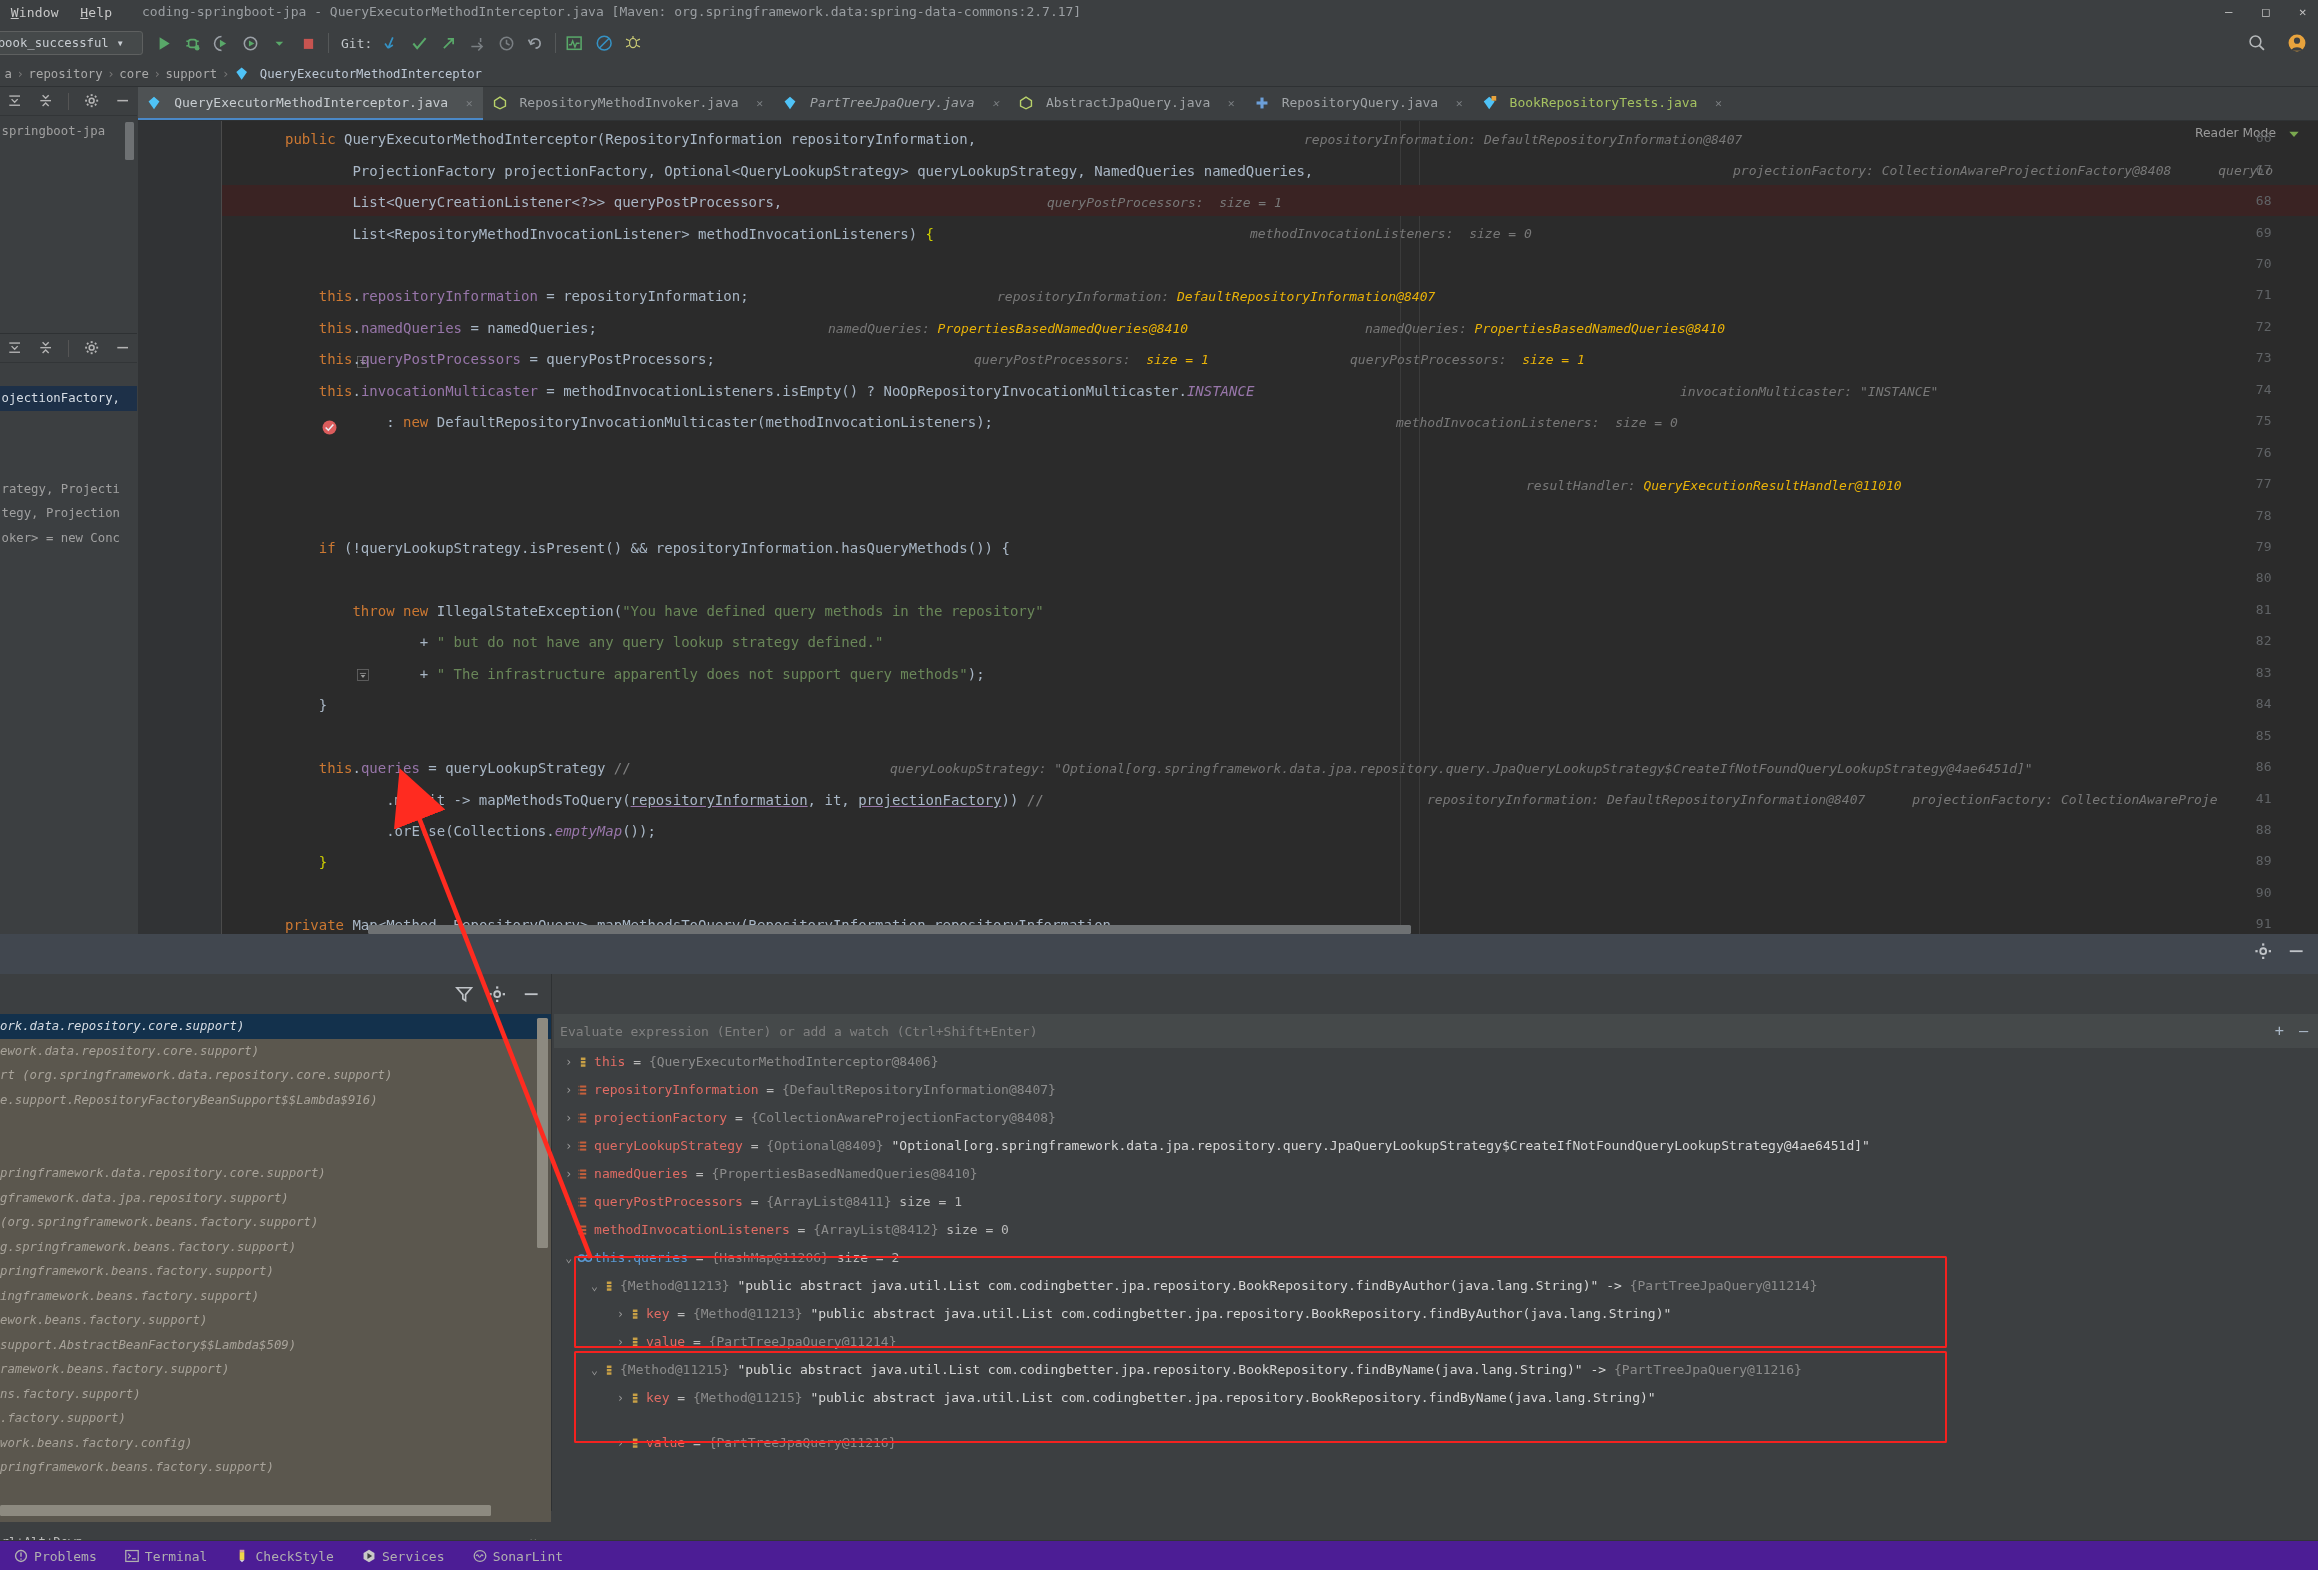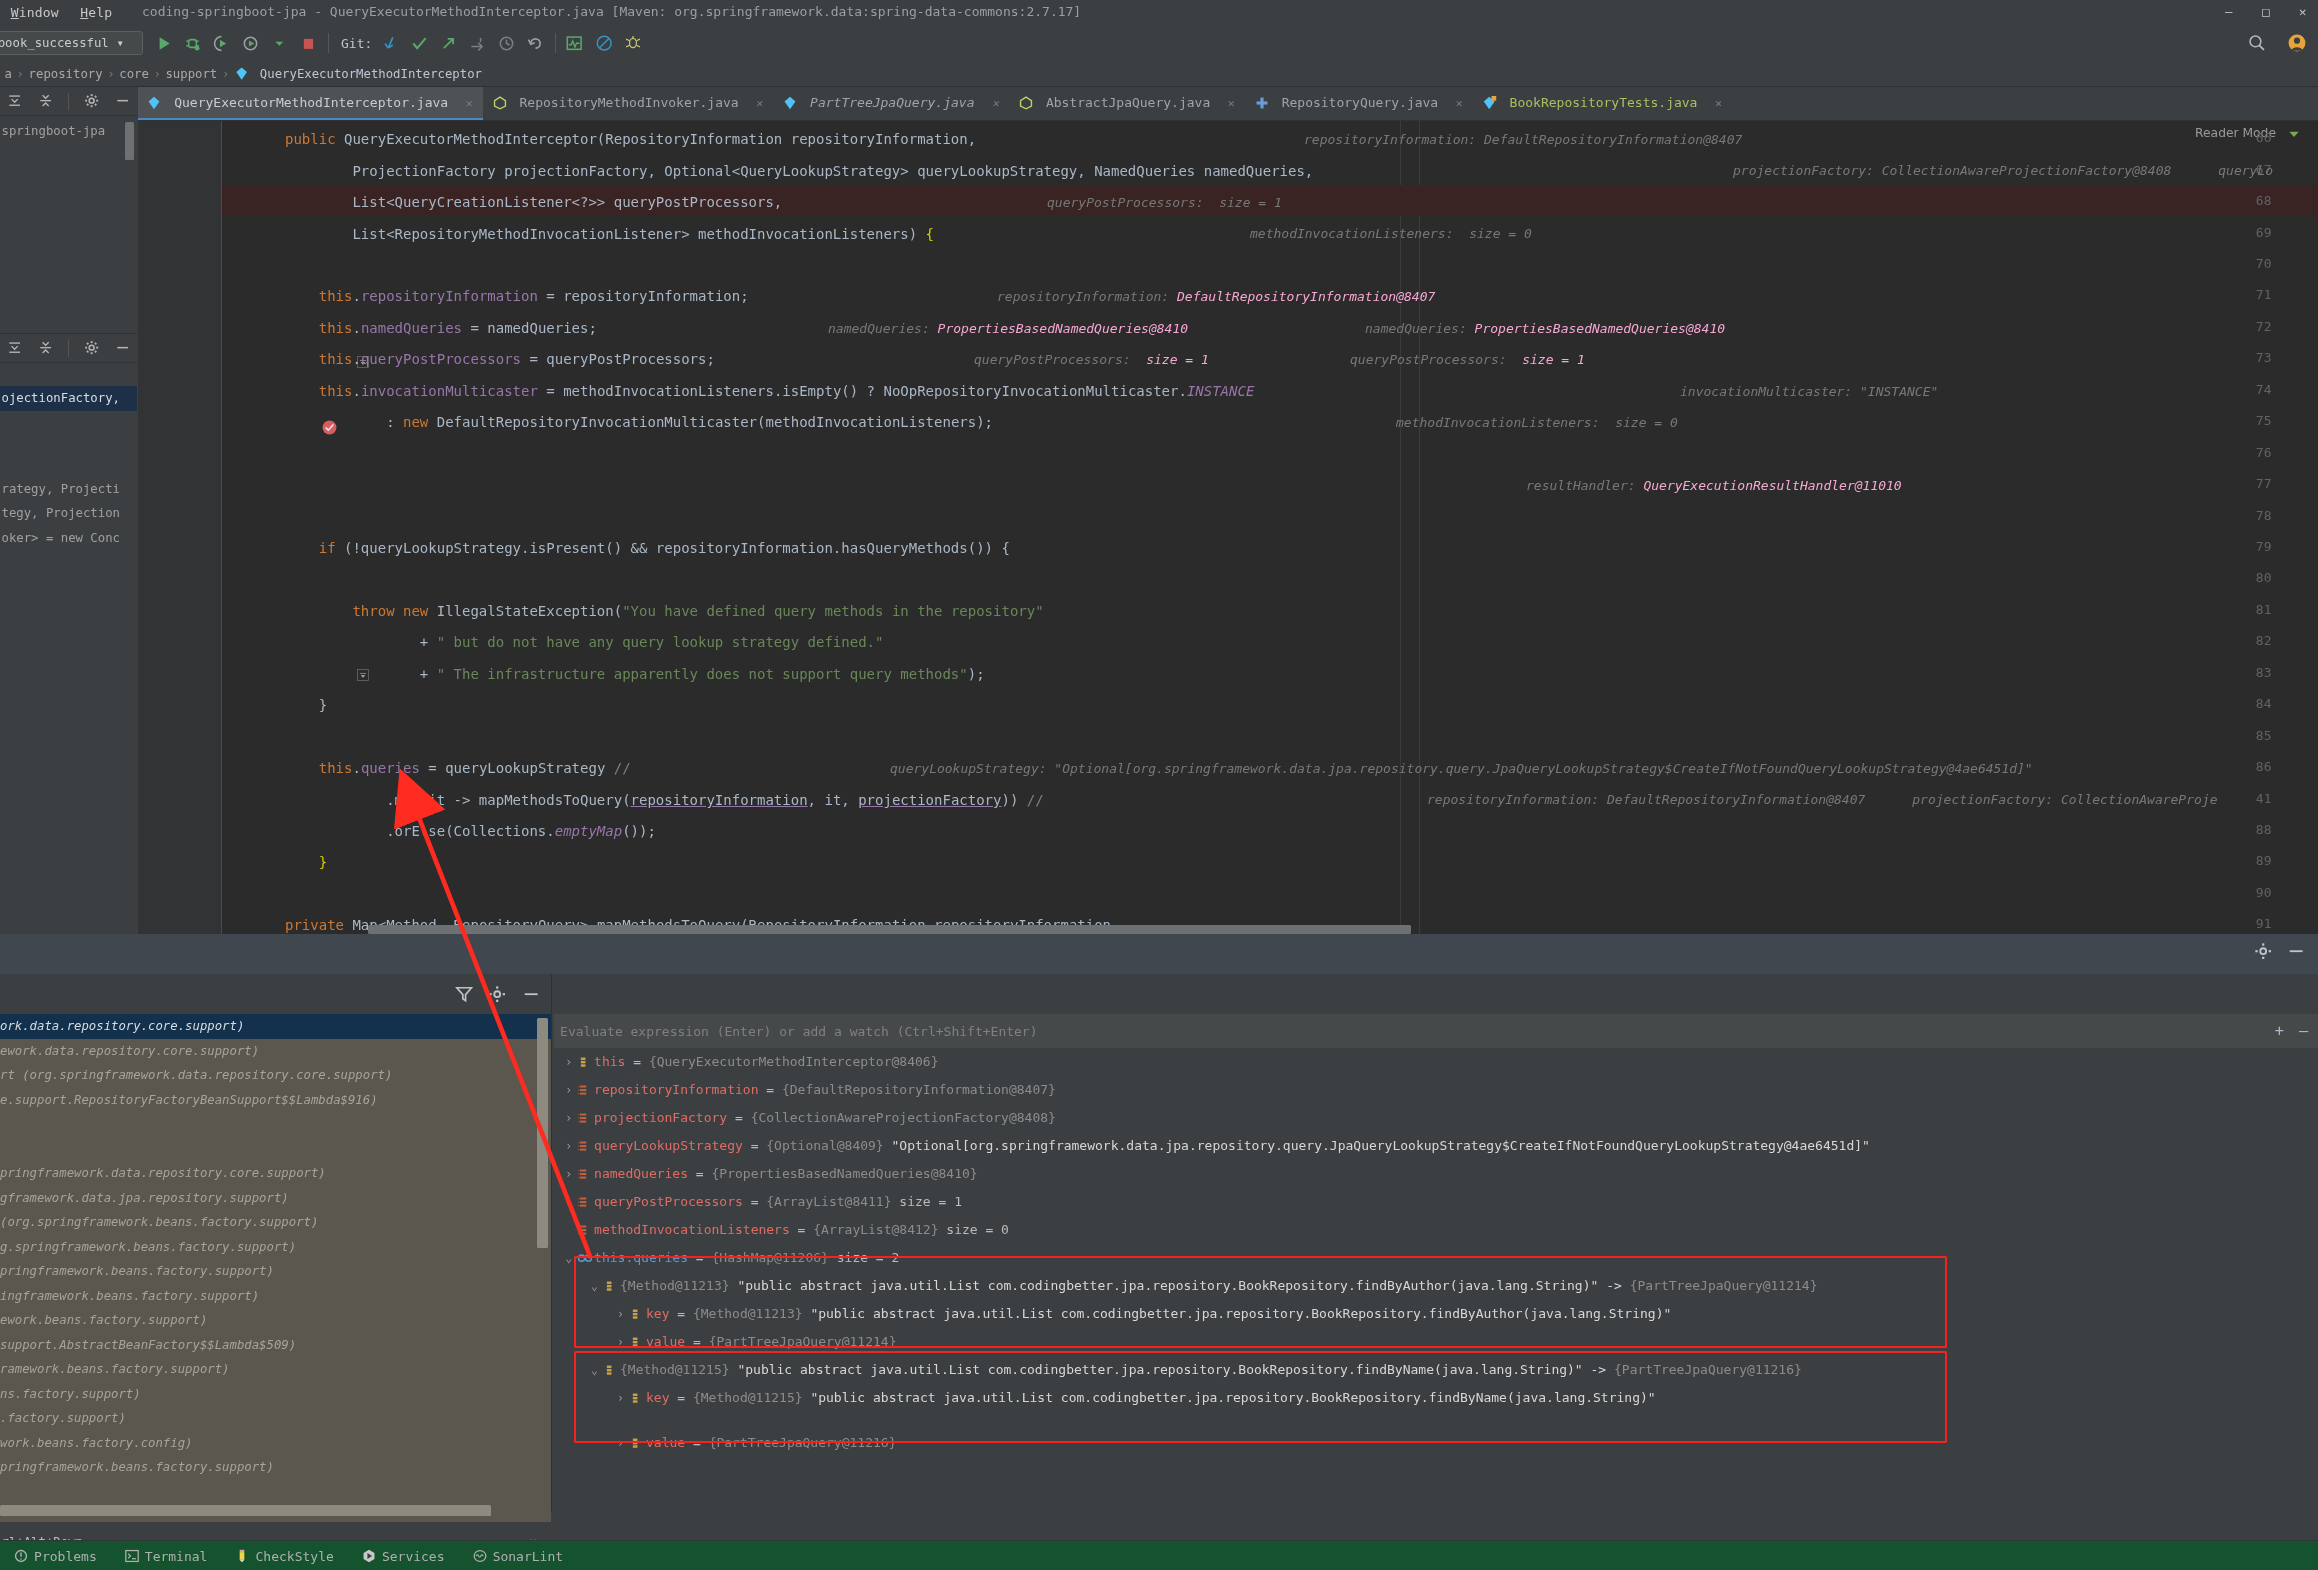--- a/index.html
+++ b/index.html
@@ -106,21 +106,21 @@
     position:absolute; left:147px; white-space:pre; font-size:14px;
     font-family:"DejaVu Sans Mono",monospace; color:#a9b7c6; line-height:18.4px;
   }
   .hl-row{ position:absolute; left:84px; width:100%; height:31px; }
   .kw{ color:#cc7832; }
   .fld{ color:#9876aa; }
   .str{ color:#6a8759; }
   .stat{ color:#9876aa; font-style:italic; }
   .cmt{ color:#808080; }
   .hint{ color:#787878; font-style:italic; font-size:13px; }
-  .hintv{ color:#f9a8d4; font-style:italic;margin-top:12px; }
+  .hintv{ color:#eab308; font-style:italic;margin-top:12px; }
   .ul{ text-decoration:underline; text-decoration-color:#9876aa; }
   .brace{ color:#d0d000; }
   .reader-mode{
     position:absolute; right:43px; top:4.6px; color:#9a9a9a; font-size:12.3px;
     font-family:"DejaVu Sans",sans-serif;
   }
   .scroll-h{
     position:absolute; left:230px; bottom:0px; width:1043px; height:9.2px;
     background:#6e7173; border-radius:1.5px;
   }
@@ -185,21 +185,21 @@
     position:absolute; left:0; top:1528px; width:551px; height:28px;
     background:#3c3f41; color:#bbbbbb; font-size:12.3px;
     display:flex; align-items:center; padding-left:1.5px;
     font-family:"DejaVu Sans Mono",monospace;
   }
   .hint-pop .close{ position:absolute; right:14px; color:#9a9a9a; }
 
   
   .statusbar{
     position:absolute; left:0; bottom:0; width:2319px; height:31px;
-    background:#14532d; display:flex; align-items:center; gap:0px;
+    background:#4c1d95; display:flex; align-items:center; gap:0px;
     border-top:0.8px solid #323537;
   }
   .sb-item{
     display:flex; align-items:center; gap:6.1px; padding:0 14px;
     color:#b0b0b0; font-size:13px; font-family:"DejaVu Sans Mono",monospace;
     white-space:nowrap;
   }
   .sb-ico{ width:14px; height:14px; display:inline-block; }
 
   svg{ display:block; }

